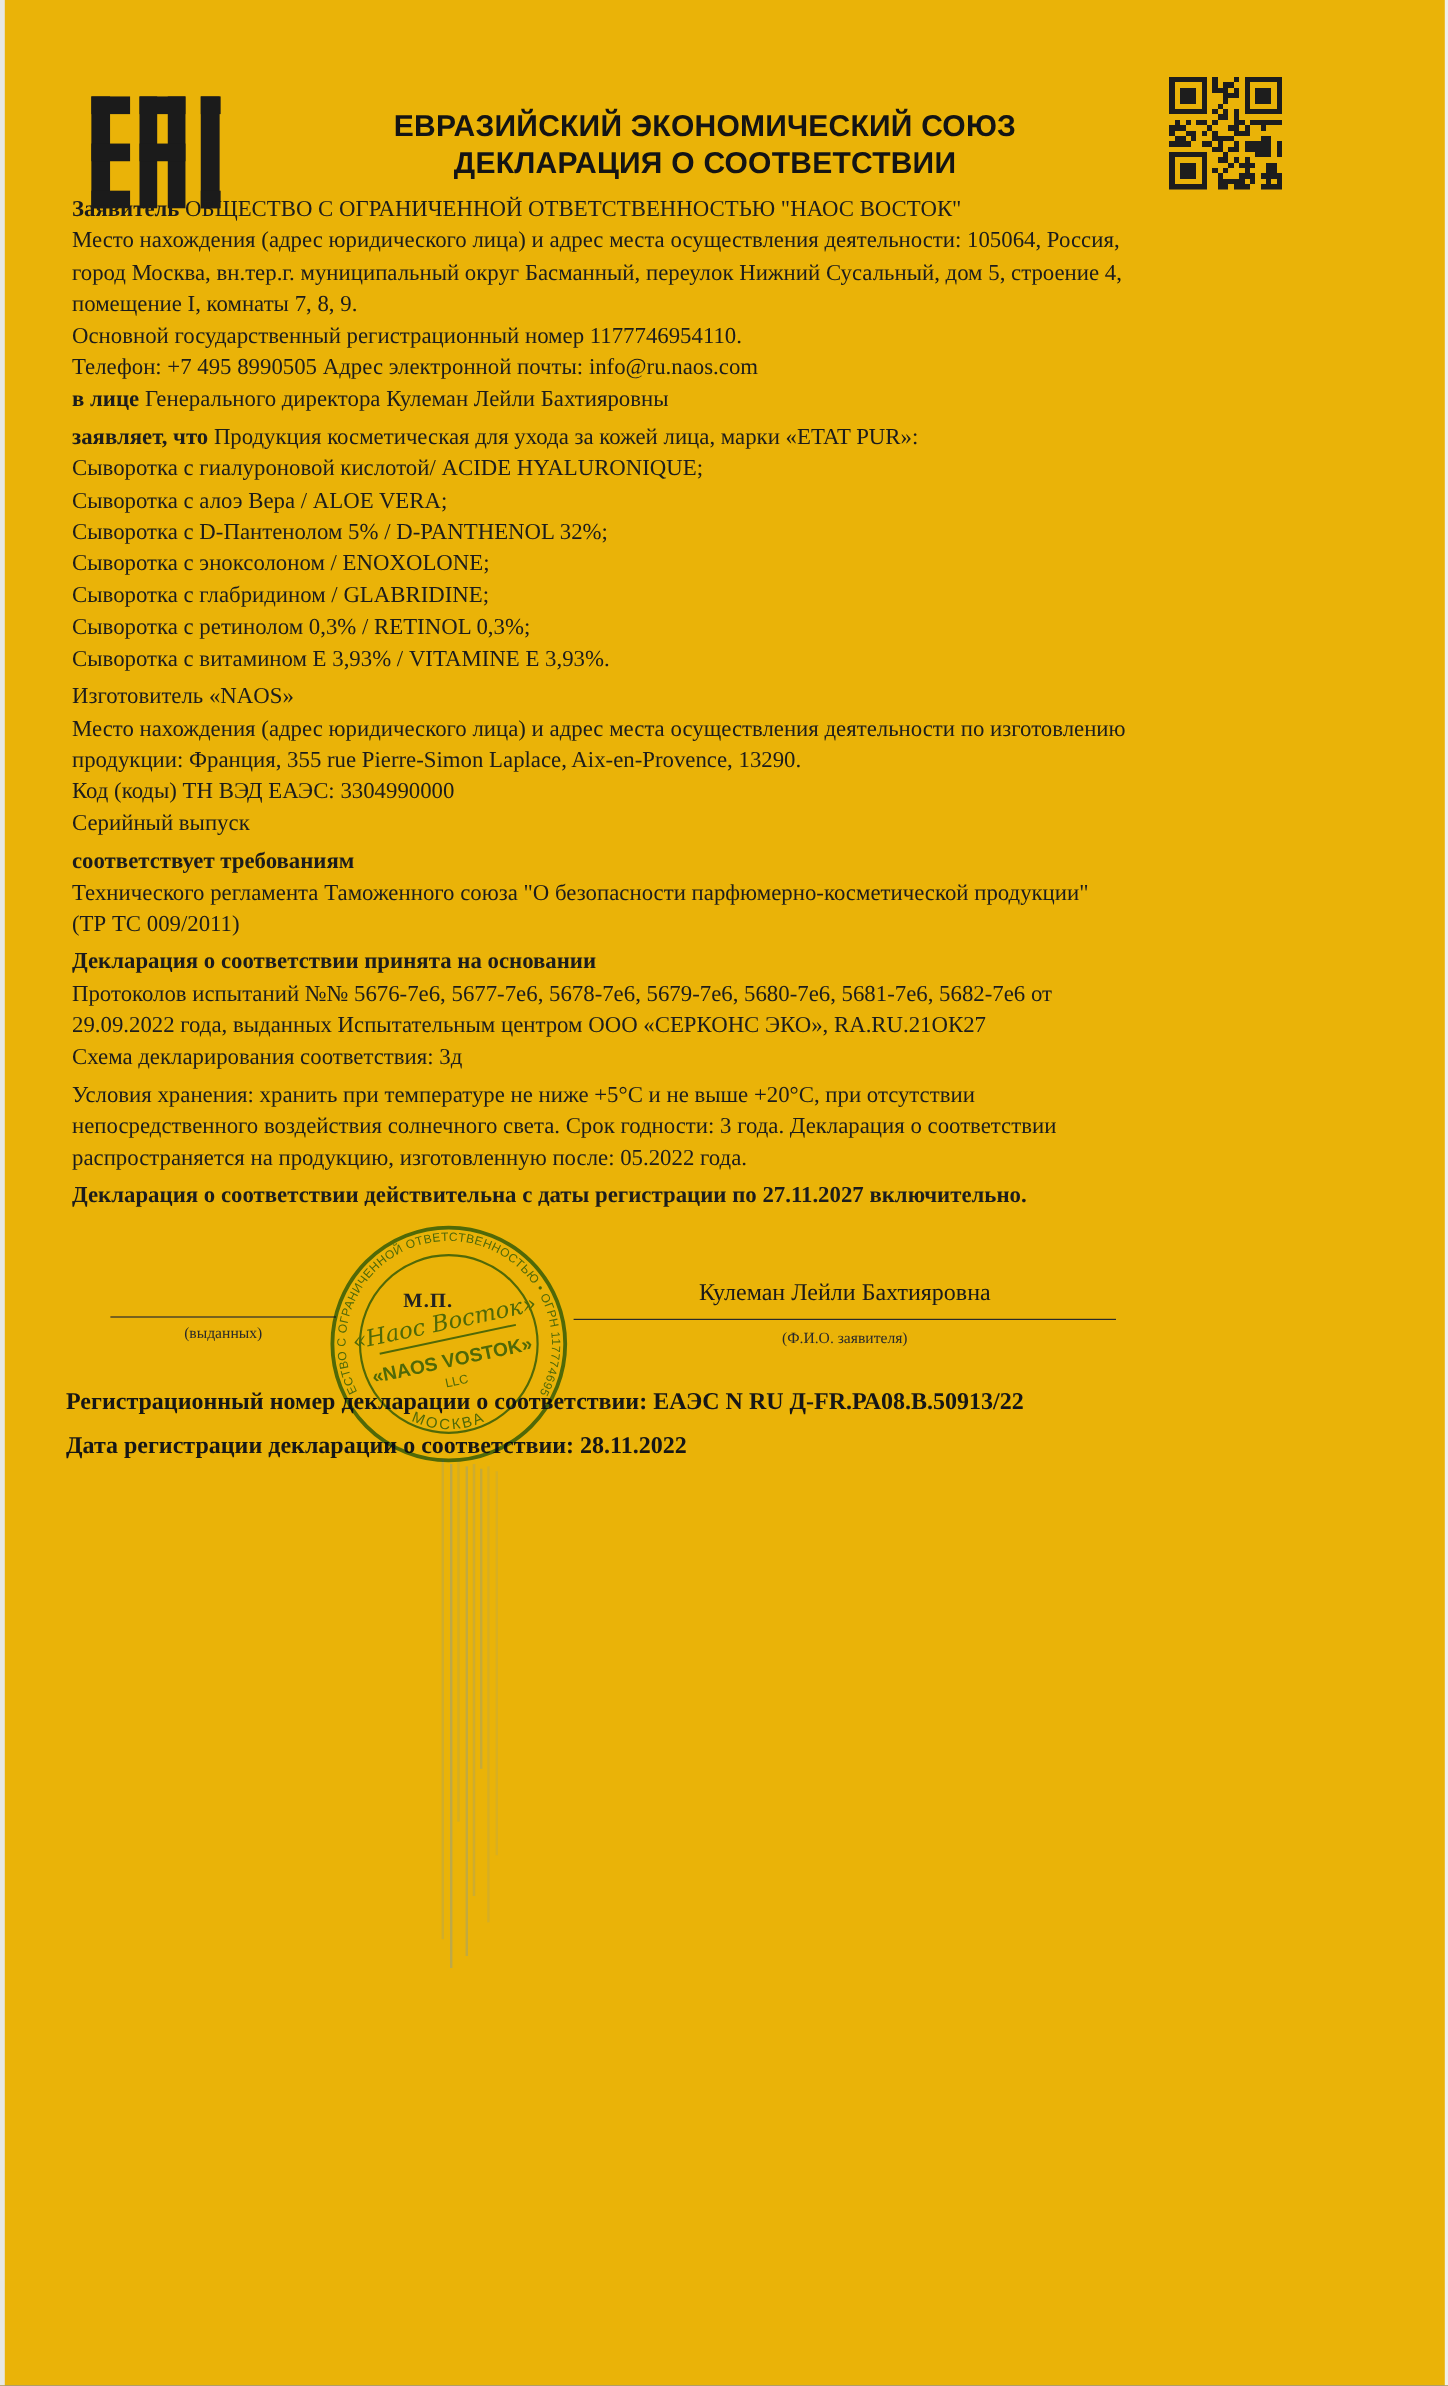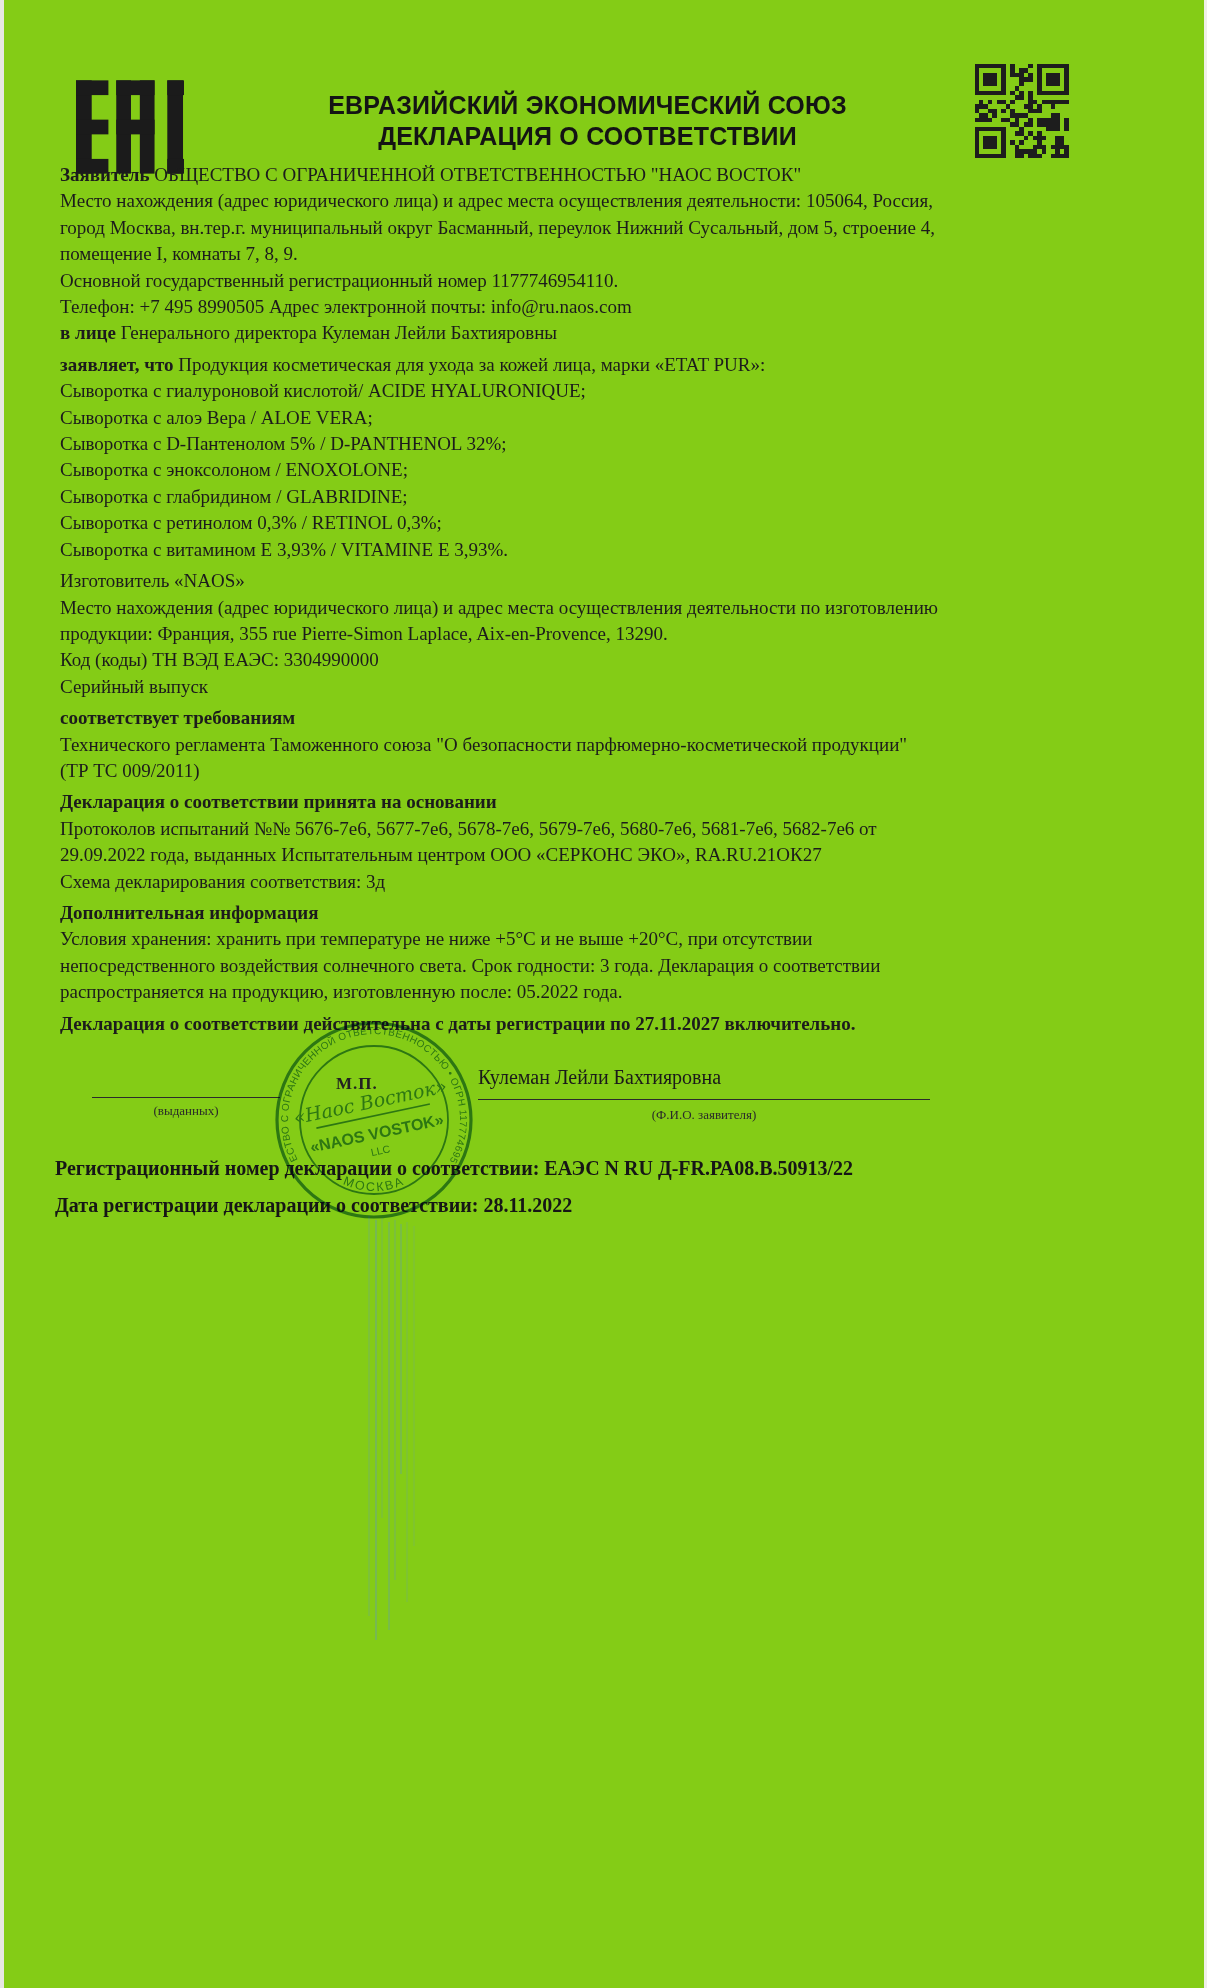--- a/index.html
+++ b/index.html
@@ -1,18 +1,18 @@
 <!DOCTYPE html>
 <html lang="ru"><head>
 <meta charset="utf-8">
 <style>
   html,body{margin:0;padding:0;background:#888;}
   .page{
     position:relative;width:1207px;height:1988px;margin:0 auto;
-    background:#84cc16;overflow:hidden;
+    background:#eab308;overflow:hidden;
     font-family:"Liberation Serif",serif;color:#1c1c1c;
   }
   .scan-edge{position:absolute;left:0;top:0;width:4px;height:100%;background:#e7e7e2;}
   .scan-edge-r{position:absolute;right:0;top:0;width:3px;height:100%;background:#efefe9;}
 
   
   .eac-logo{position:absolute;left:76px;top:80px;}
   .hdr{
     position:absolute;left:235px;top:90px;width:705px;text-align:center;
     font-family:"Liberation Sans",sans-serif;font-weight:bold;
@@ -28,21 +28,21 @@
   .lead{font-weight:bold;}
   .bold{font-weight:bold;}
 
   
   .sig-line{position:absolute;height:0;border-top:1.6px solid #2b2b2b;}
   .sig-line.left{left:92px;top:1097px;width:188px;}
   .sig-line.right{left:478px;top:1099px;width:452px;}
   .sig-label{position:absolute;font-size:13px;color:#2a2a2a;text-align:center;}
   .sig-label.podpis{left:92px;width:188px;top:1103px;}
   .sig-label.fio{left:478px;width:452px;top:1107px;}
-  .sig-name{position:absolute;left:478px;width:452px;top:1066px;font-size:20px;color:#1a1a1a;}
+  .sig-name{position:absolute;left:478px;width:452px;top:1066px;text-align:center;font-size:20px;color:#1a1a1a;}
   .mp{position:absolute;left:336px;top:1074px;font-size:17px;letter-spacing:1px;color:#222;z-index:1;font-weight:bold;}
 
   
   .stamp{position:absolute;left:268px;top:1014px;z-index:2;mix-blend-mode:multiply;opacity:.88;}
   .stamp text{fill:#3f86cb;}
 
   
   .streak{position:absolute;width:2px;background:#5a93d2;z-index:0;}
 
   
@@ -344,21 +344,20 @@
     </div>
 
     <div class="sec">
       <div class="line bold"><span>Декларация о соответствии принята на основании</span></div>
       <div class="line"><span>Протоколов испытаний №№ 5676-7е6, 5677-7е6, 5678-7е6, 5679-7е6, 5680-7е6, 5681-7е6, 5682-7е6 от</span></div>
       <div class="line"><span>29.09.2022 года, выданных Испытательным центром ООО «СЕРКОНС ЭКО», RA.RU.21ОК27</span></div>
       <div class="line"><span>Схема декларирования соответствия: 3д</span></div>
     </div>
 
     <div class="sec">
-      <div class="line bold"><span>Дополнительная информация</span></div>
       <div class="line"><span>Условия хранения: хранить при температуре не ниже +5°С и не выше +20°С, при отсутствии</span></div>
       <div class="line"><span>непосредственного воздействия солнечного света. Срок годности: 3 года. Декларация о соответствии</span></div>
       <div class="line"><span>распространяется на продукцию, изготовленную после: 05.2022 года.</span></div>
     </div>
 
     <div class="sec">
       <div class="line bold"><span>Декларация о соответствии действительна с даты регистрации по 27.11.2027 включительно.</span></div>
     </div>
   </div>
 

